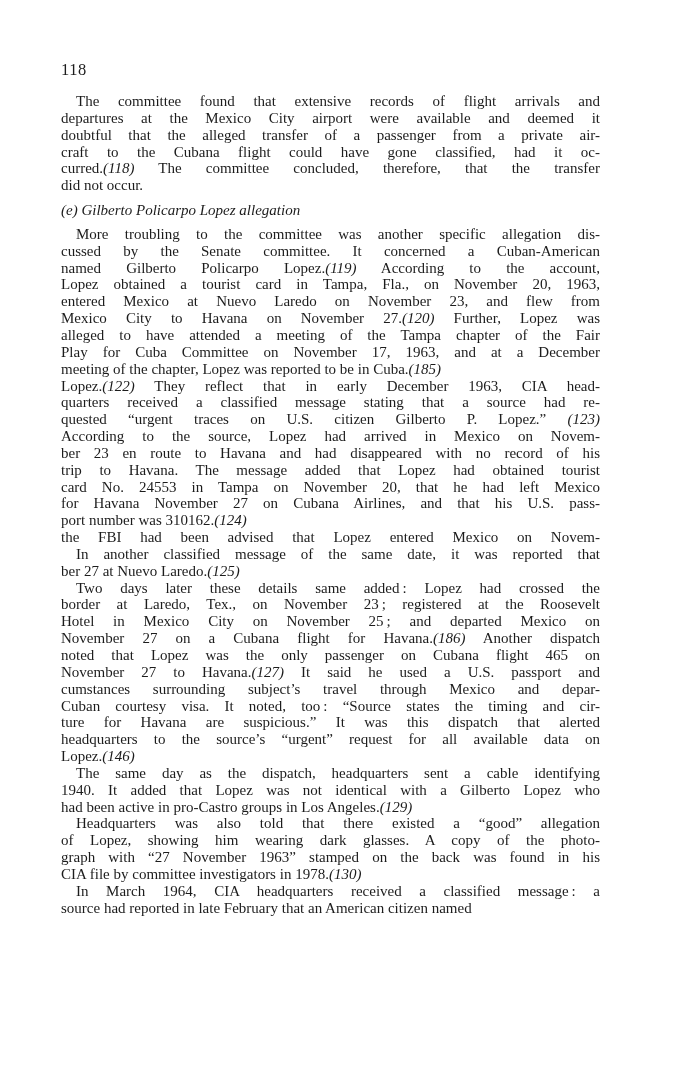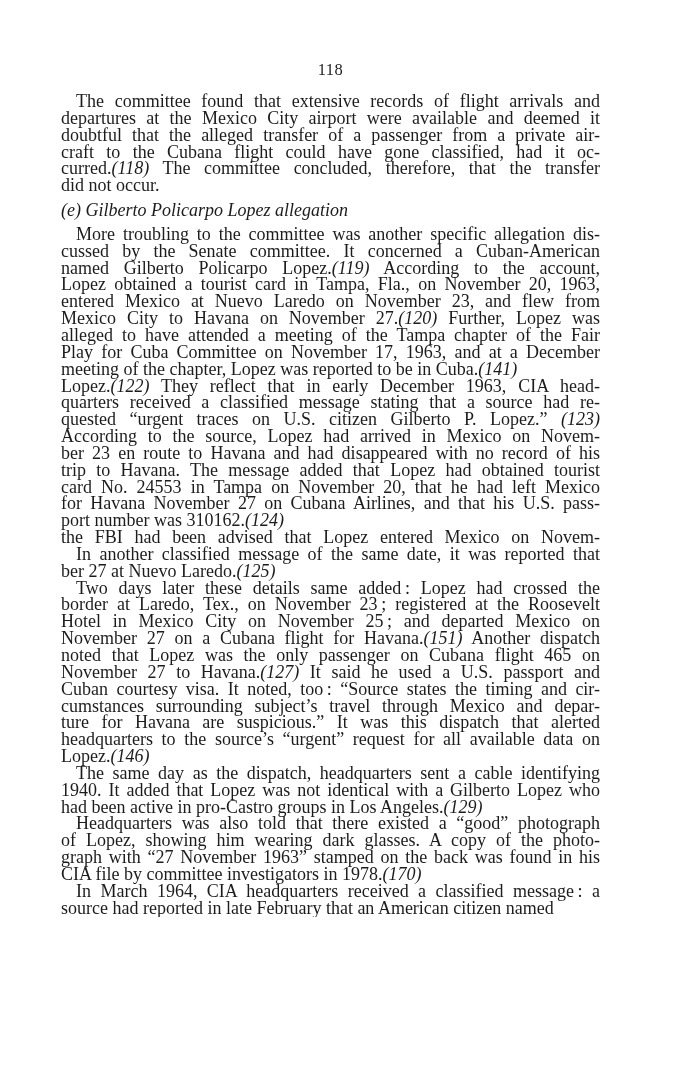--- a/index.html
+++ b/index.html
@@ -11,30 +11,30 @@
     background: #ffffff;
     overflow: hidden;
     font-family: "Liberation Serif", "DejaVu Serif", serif;
     color: #1c1c1c;
   }
   .page-number {
     position: absolute;
     top: 60px;
     left: 61px;
     width: 539px;
-    text-align: center;
+    text-align: left;
     font-size: 16.5px;
     letter-spacing: 0.5px;
   }
   .doc-body {
     position: absolute;
     top: 93px;
     left: 61px;
     width: 539px;
-    font-size: 18px;
+    font-size: 15px;
     line-height: 16.85px;
     overflow: hidden;
   }
   .line {
     text-align: justify;
     text-align-last: justify;
   }
   .line.last {
     text-align-last: left;
   }
@@ -64,21 +64,21 @@
       </div>
       <div class="block paragraph">
         <div class="line first">More troubling to the committee was another specific allegation dis-</div>
         <div class="line">cussed by the Senate committee. It concerned a Cuban-American</div>
         <div class="line">named Gilberto Policarpo Lopez.<i class="cite">(119)</i> According to the account,</div>
         <div class="line">Lopez obtained a tourist card in Tampa, Fla., on November 20, 1963,</div>
         <div class="line">entered Mexico at Nuevo Laredo on November 23, and flew from</div>
         <div class="line">Mexico City to Havana on November 27.<i class="cite">(120)</i> Further, Lopez was</div>
         <div class="line">alleged to have attended a meeting of the Tampa chapter of the Fair</div>
         <div class="line">Play for Cuba Committee on November 17, 1963, and at a December</div>
-        <div class="line last">meeting of the chapter, Lopez was reported to be in Cuba.<i class="cite">(141)</i></div>
+        <div class="line last">meeting of the chapter, Lopez was reported to be in Cuba.<i class="cite">(185)</i></div>
       </div>
       <div class="block paragraph">
         <div class="line">Lopez.<i class="cite">(122)</i> They reflect that in early December 1963, CIA head-</div>
         <div class="line">quarters received a classified message stating that a source had re-</div>
         <div class="line">quested “urgent traces on U.S. citizen Gilberto P. Lopez.” <i class="cite">(123)</i></div>
         <div class="line">According to the source, Lopez had arrived in Mexico on Novem-</div>
         <div class="line">ber 23 en route to Havana and had disappeared with no record of his</div>
         <div class="line">trip to Havana. The message added that Lopez had obtained tourist</div>
         <div class="line">card No. 24553 in Tampa on November 20, that he had left Mexico</div>
         <div class="line">for Havana November 27 on Cubana Airlines, and that his U.S. pass-</div>
@@ -86,38 +86,38 @@
       </div>
       <div class="block paragraph">
         <div class="line">the FBI had been advised that Lopez entered Mexico on Novem-</div>
         <div class="line first">In another classified message of the same date, it was reported that</div>
         <div class="line last">ber 27 at Nuevo Laredo.<i class="cite">(125)</i></div>
       </div>
       <div class="block paragraph">
         <div class="line first">Two days later these details same added : Lopez had crossed the</div>
         <div class="line">border at Laredo, Tex., on November 23 ; registered at the Roosevelt</div>
         <div class="line">Hotel in Mexico City on November 25 ; and departed Mexico on</div>
-        <div class="line">November 27 on a Cubana flight for Havana.<i class="cite">(151)</i> Another dispatch</div>
+        <div class="line">November 27 on a Cubana flight for Havana.<i class="cite">(186)</i> Another dispatch</div>
         <div class="line">noted that Lopez was the only passenger on Cubana flight 465 on</div>
         <div class="line">November 27 to Havana.<i class="cite">(127)</i> It said he used a U.S. passport and</div>
+        <div class="line">cumstances surrounding subject’s travel through Mexico and depar-</div>
         <div class="line">Cuban courtesy visa. It noted, too : “Source states the timing and cir-</div>
-        <div class="line">cumstances surrounding subject’s travel through Mexico and depar-</div>
         <div class="line">ture for Havana are suspicious.” It was this dispatch that alerted</div>
         <div class="line">headquarters to the source’s “urgent” request for all available data on</div>
         <div class="line last">Lopez.<i class="cite">(146)</i></div>
       </div>
       <div class="block paragraph">
         <div class="line first">The same day as the dispatch, headquarters sent a cable identifying</div>
         <div class="line">1940. It added that Lopez was not identical with a Gilberto Lopez who</div>
         <div class="line last">had been active in pro-Castro groups in Los Angeles.<i class="cite">(129)</i></div>
       </div>
       <div class="block paragraph">
-        <div class="line first">Headquarters was also told that there existed a “good” photograph</div>
+        <div class="line first">Headquarters was also told that there existed a “good” allegation</div>
         <div class="line">of Lopez, showing him wearing dark glasses. A copy of the photo-</div>
         <div class="line">graph with “27 November 1963” stamped on the back was found in his</div>
-        <div class="line last">CIA file by committee investigators in 1978.<i class="cite">(170)</i></div>
+        <div class="line last">CIA file by committee investigators in 1978.<i class="cite">(130)</i></div>
       </div>
       <div class="block paragraph">
         <div class="line first">In March 1964, CIA headquarters received a classified message : a</div>
         <div class="line last">source had reported in late February that an American citizen named</div>
       </div>
     </div>
 </div>
 
 </body></html>

